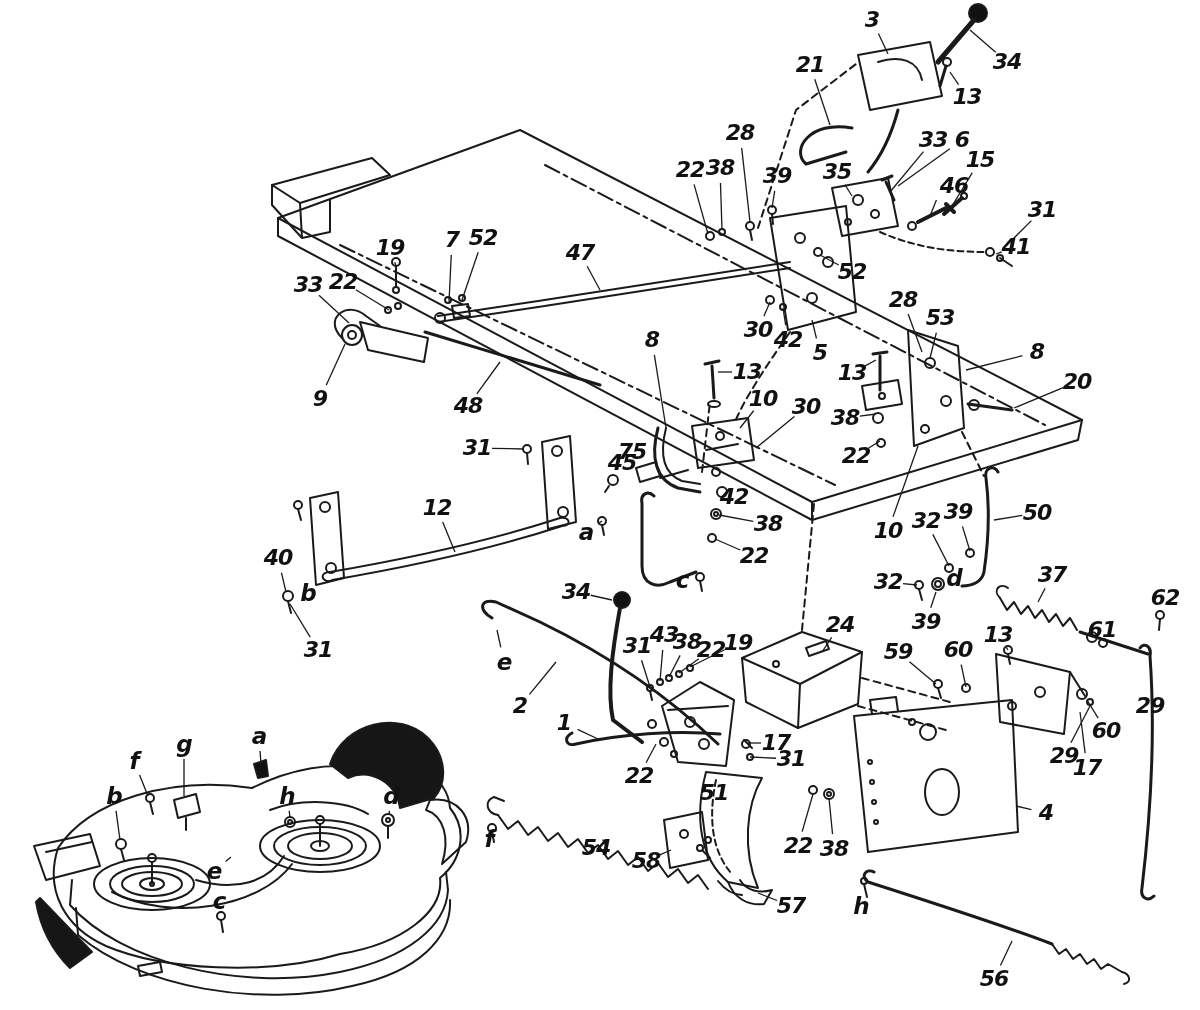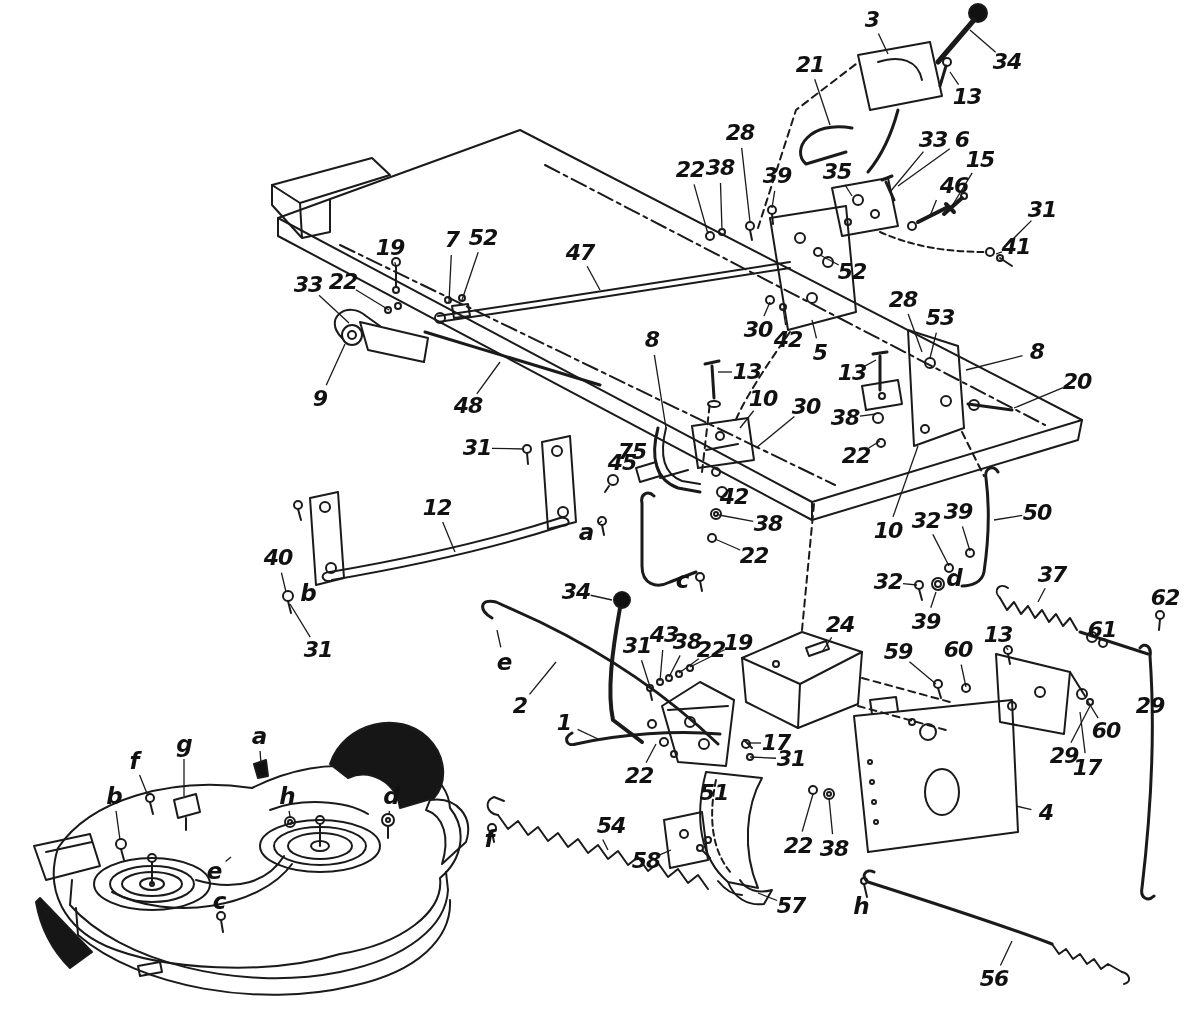--- a/index.html
+++ b/index.html
@@ -481,21 +481,21 @@
       <span class="part-label" style="left: 791px; top: 759px;">31</span>
       <span class="part-label" style="left: 714px; top: 793px;">51</span>
       <span class="part-label letter" style="left: 259px; top: 736px;">a</span>
       <span class="part-label letter" style="left: 184px; top: 744px;">g</span>
       <span class="part-label letter" style="left: 134px; top: 761px;">f</span>
       <span class="part-label letter" style="left: 114px; top: 796px;">b</span>
       <span class="part-label letter" style="left: 287px; top: 796px;">h</span>
       <span class="part-label letter" style="left: 391px; top: 796px;">d</span>
       <span class="part-label letter" style="left: 214px; top: 871px;">e</span>
       <span class="part-label letter" style="left: 219px; top: 901px;">c</span>
-      <span class="part-label" style="left: 596px; top: 826px; margin-left: 15px;">54</span>
+      <span class="part-label" style="left: 596px; top: 848px;">54</span>
       <span class="part-label letter" style="left: 489px; top: 839px;">f</span>
       <span class="part-label" style="left: 646px; top: 861px;">58</span>
       <span class="part-label" style="left: 798px; top: 846px;">22</span>
       <span class="part-label" style="left: 834px; top: 849px;">38</span>
       <span class="part-label" style="left: 1046px; top: 813px;">4</span>
       <span class="part-label" style="left: 791px; top: 906px;">57</span>
       <span class="part-label letter" style="left: 861px; top: 906px;">h</span>
       <span class="part-label" style="left: 994px; top: 979px;">56</span>
     </div>
 

